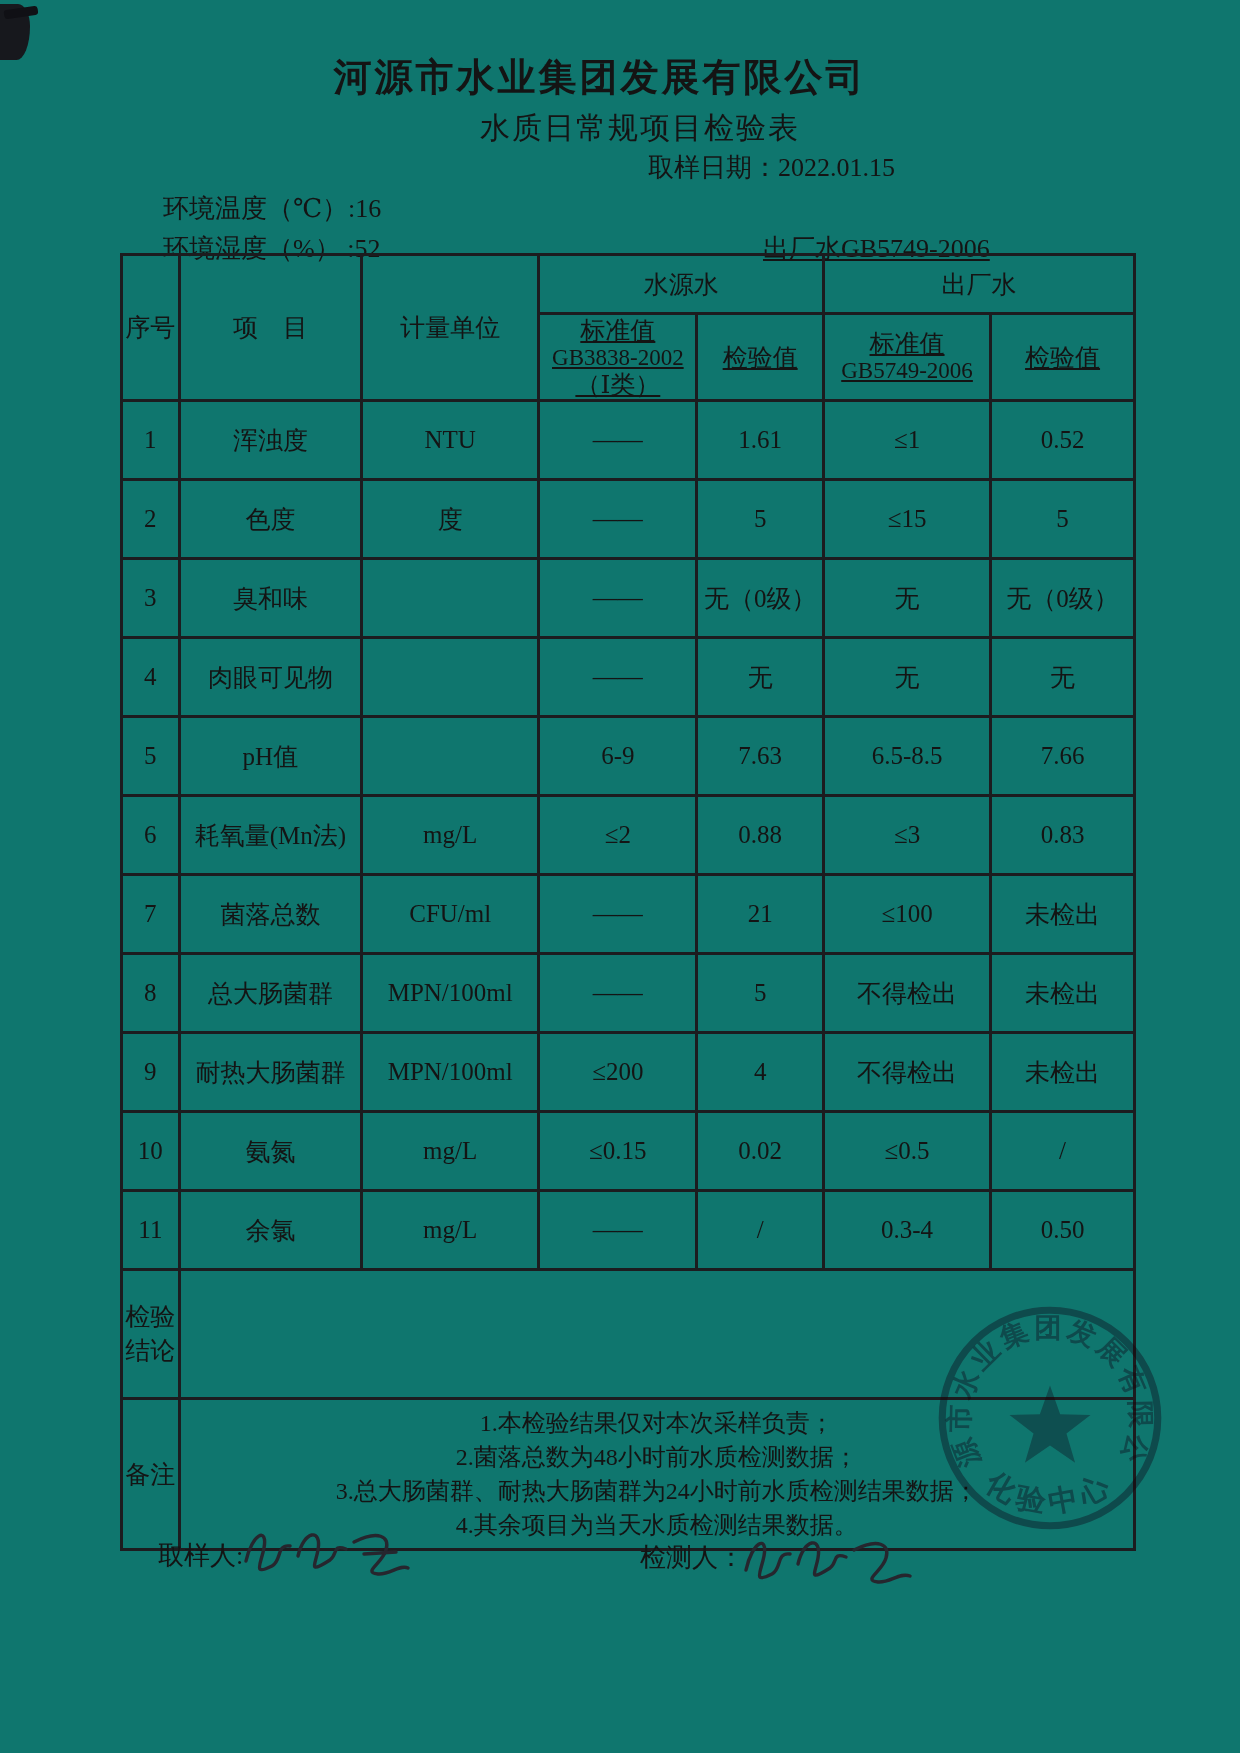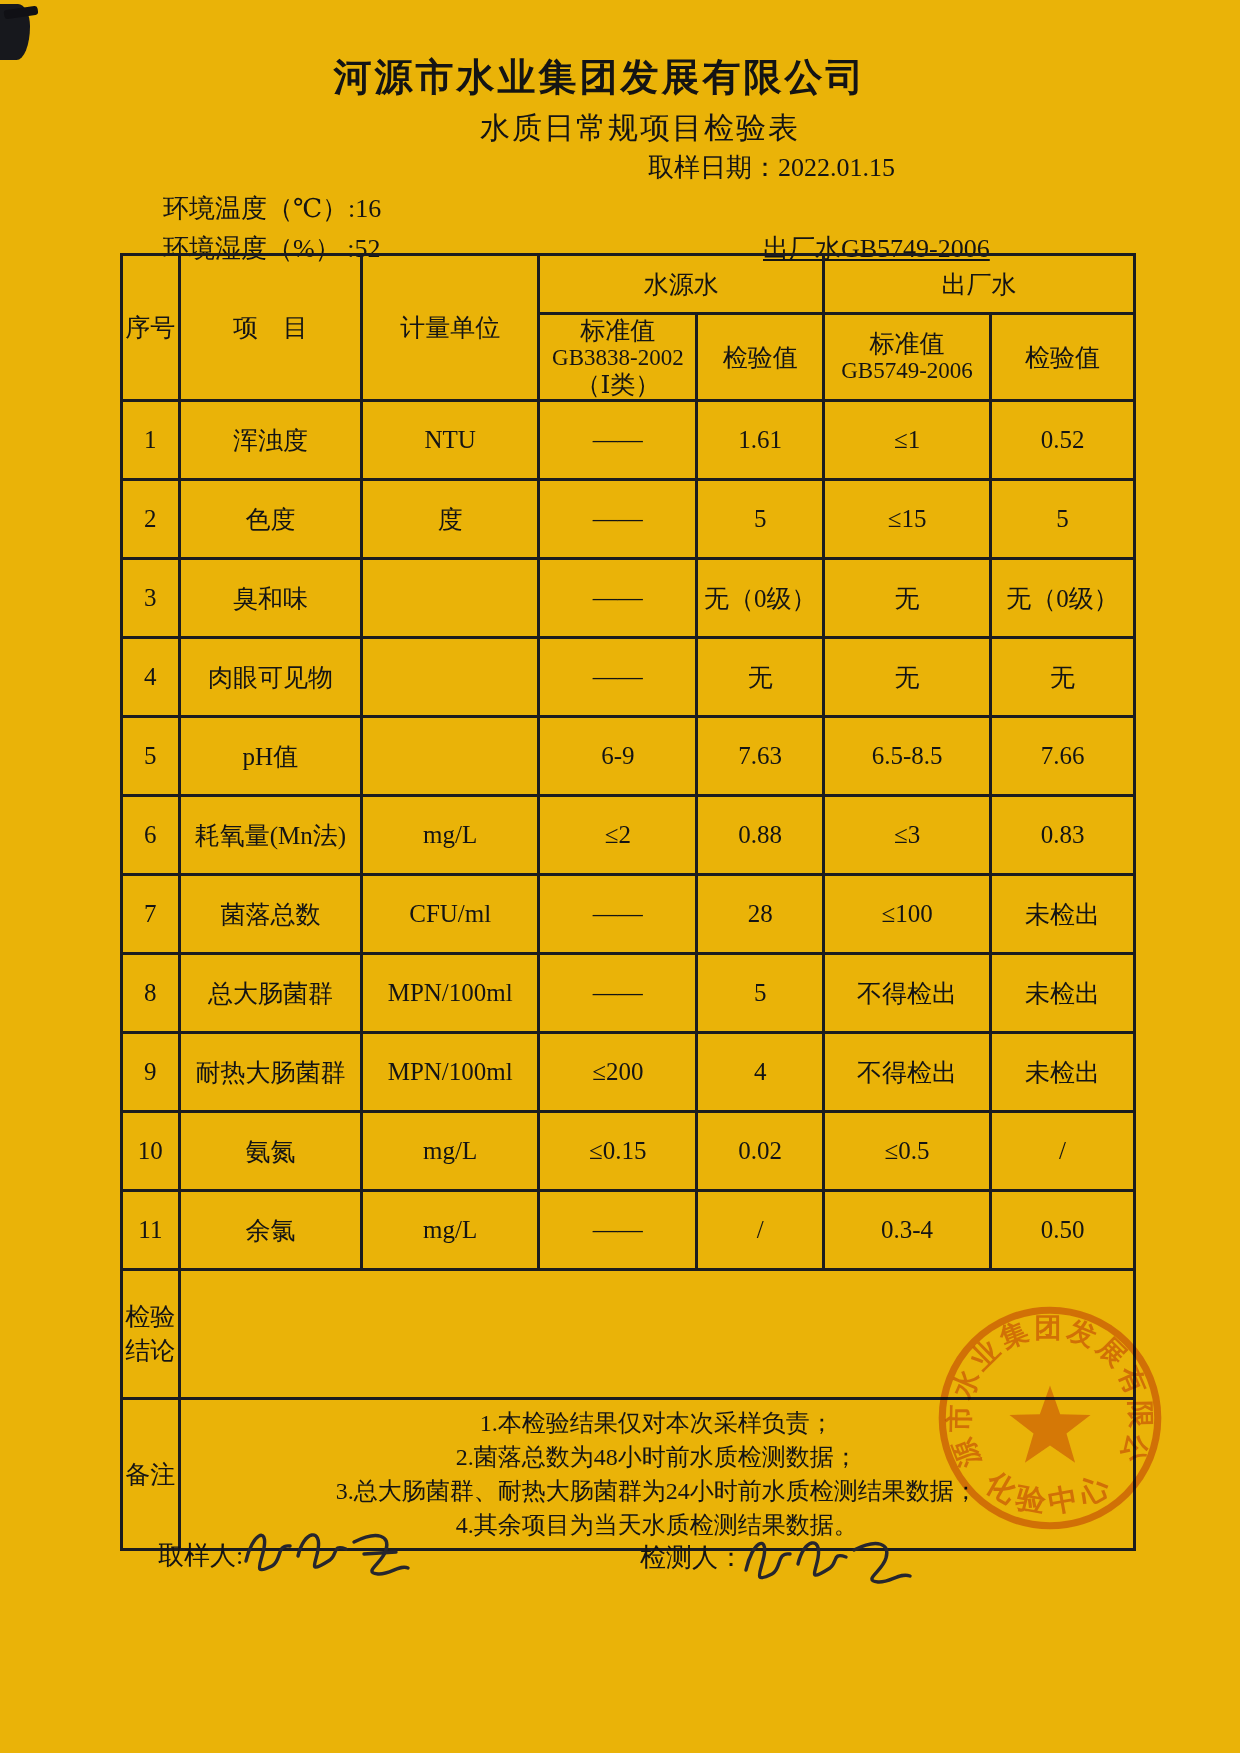--- a/index.html
+++ b/index.html
@@ -4,21 +4,21 @@
 <style>
   html,body{margin:0;padding:0;}
   body{
     width:1240px;height:1753px;position:relative;
     background:#eeeef1;
     font-family:"Liberation Serif","DejaVu Serif",serif;
     color:#141414;
     overflow:hidden;
   }
   .page{
-    position:absolute;inset:0;background:#eab308;
+    position:absolute;inset:0;background:#0f766e;
   }
   
   .artifact-blob{
     position:absolute;left:0;top:4px;width:30px;height:56px;
     background:#17181d;border-radius:0 40% 45% 0/0 40% 60% 0;
   }
   .artifact-line{
     position:absolute;left:4px;top:8px;width:34px;height:9px;
     background:#101015;transform:rotate(-8deg);border-radius:3px;
   }
@@ -43,21 +43,21 @@
     border-collapse:collapse;table-layout:fixed;
     font-size:25px;
   }
   table.report th,table.report td{
     border:3px solid #1c1c1f;
     text-align:center;vertical-align:middle;
     font-weight:normal;padding:0;
     overflow:hidden;
   }
   .hrow-group th{height:56px;}
-  .hrow-sub th{height:84px;}
+  .hrow-sub th{height:84px;text-decoration:underline;}
   tr.data-row td{height:76px;}
   td.cell-item{text-align:left;padding-left:14px;margin-left:28px;}
   td.cell-val2{font-weight:bold;}
   .std-lines div{line-height:27px;}
   .std-lines .gb{font-size:23px;letter-spacing:0;}
   tr.concl-row td,tr.concl-row th{height:126px;margin-left:36px;}
   tr.notes-row td,tr.notes-row th{height:148px;margin-left:48px;}
   td.notes-cell{text-align:left;vertical-align:middle;padding:6px 10px 6px 12px;}
   .note-line{font-size:24px;line-height:34px;white-space:nowrap;}
   .concl-label div{line-height:34px;}
@@ -178,21 +178,21 @@
       <td>≤2</td>
       <td>0.88</td>
       <td>≤3</td>
       <td class="cell-val2">0.83</td>
     </tr>
     <tr class="data-row">
       <td>7</td>
       <td class="cell-item">菌落总数</td>
       <td>CFU/ml</td>
       <td>——</td>
-      <td>28</td>
+      <td>21</td>
       <td>≤100</td>
       <td class="cell-val2">未检出</td>
     </tr>
     <tr class="data-row">
       <td>8</td>
       <td class="cell-item">总大肠菌群</td>
       <td>MPN/100ml</td>
       <td>——</td>
       <td>5</td>
       <td>不得检出</td>

